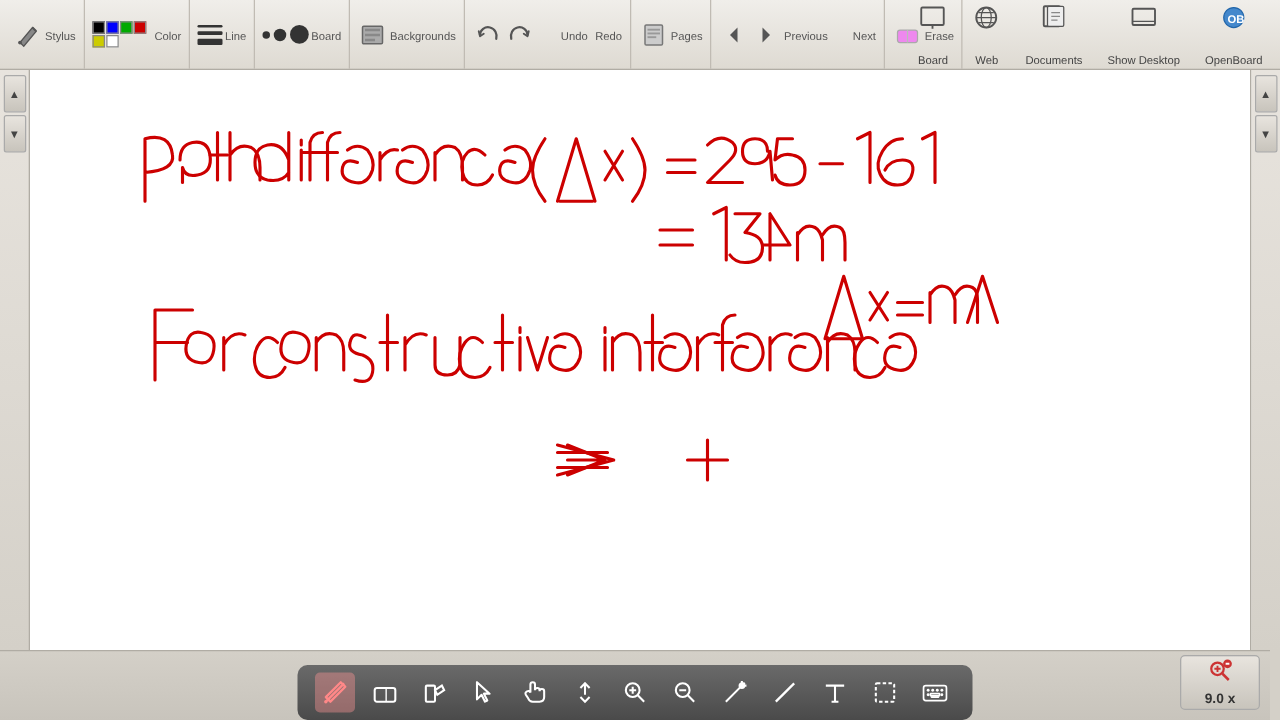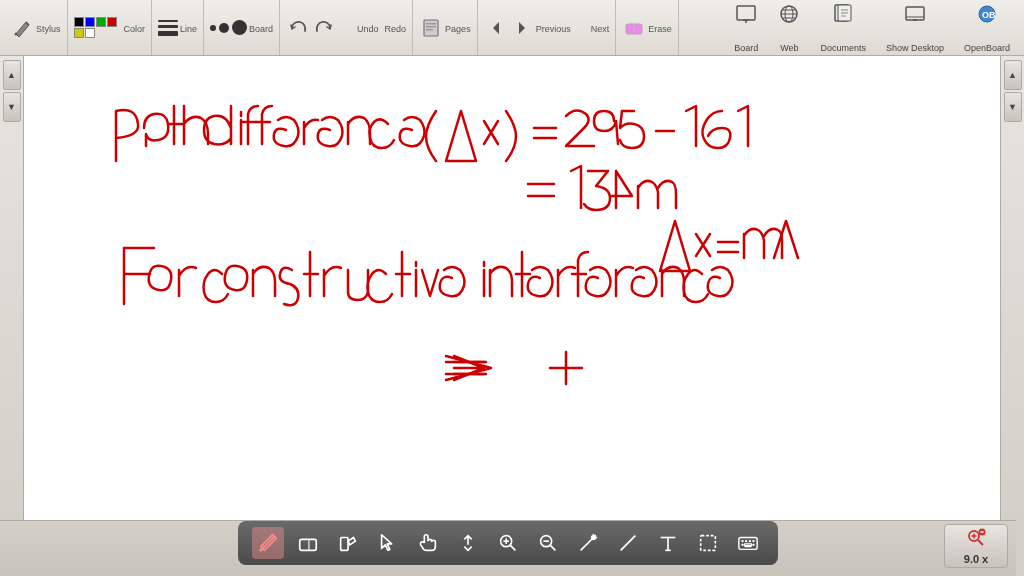--- a/index.html
+++ b/index.html
@@ -176,21 +176,21 @@
       height: 100%;
     }
 
     
     #bottom-toolbar {
       width: 1016px;
       height: 56px;
       background: linear-gradient(to bottom, #d4d0c8, #c8c4bc);
       border-top: 1px solid #b0aca4;
       display: flex;
-      align-items: flex-start;
+      align-items: flex-end;
       justify-content: center;
       position: relative;
       text-decoration: underline;
     }
     .bottom-tools-panel {
       background: linear-gradient(to bottom, #6a6a6a, #4a4a4a);
       border-radius: 8px;
       padding: 6px 14px;
       display: flex;
       align-items: center;
@@ -270,20 +270,31 @@
 
   <div class="toolbar-group">
     <div class="eraser-dots">
       <div class="eraser-dot" style="width:6px;height:6px;"></div>
       <div class="eraser-dot" style="width:10px;height:10px;"></div>
       <div class="eraser-dot" style="width:15px;height:15px;"></div>
     </div>
     <div class="toolbar-group-label">Board</div>
   </div>
 
+  <div class="toolbar-group">
+    <div class="toolbar-icon">
+      <svg viewBox="0 0 20 20" fill="none">
+        <rect x="2" y="3" width="16" height="14" rx="1" fill="#aaa" stroke="#666" stroke-width="1.2"></rect>
+        <rect x="4" y="5" width="12" height="2" fill="#888"></rect>
+        <rect x="4" y="9" width="12" height="2" fill="#888"></rect>
+        <rect x="4" y="13" width="8" height="2" fill="#888"></rect>
+      </svg>
+    </div>
+    <div class="toolbar-group-label">Backgrounds</div>
+  </div>
 
   <div class="toolbar-group">
     <div class="toolbar-icons-row">
       <div class="toolbar-icon">
         <svg viewBox="0 0 20 20" fill="none">
           <path d="M4 10 C4 6 8 3 12 4 C16 5 18 9 17 13" stroke="#555" stroke-width="1.8" fill="none" stroke-linecap="round"></path>
           <path d="M3 7 L4 11 L7 9" stroke="#555" stroke-width="1.5" fill="none" stroke-linecap="round" stroke-linejoin="round"></path>
         </svg>
       </div>
       <div class="toolbar-icon">

